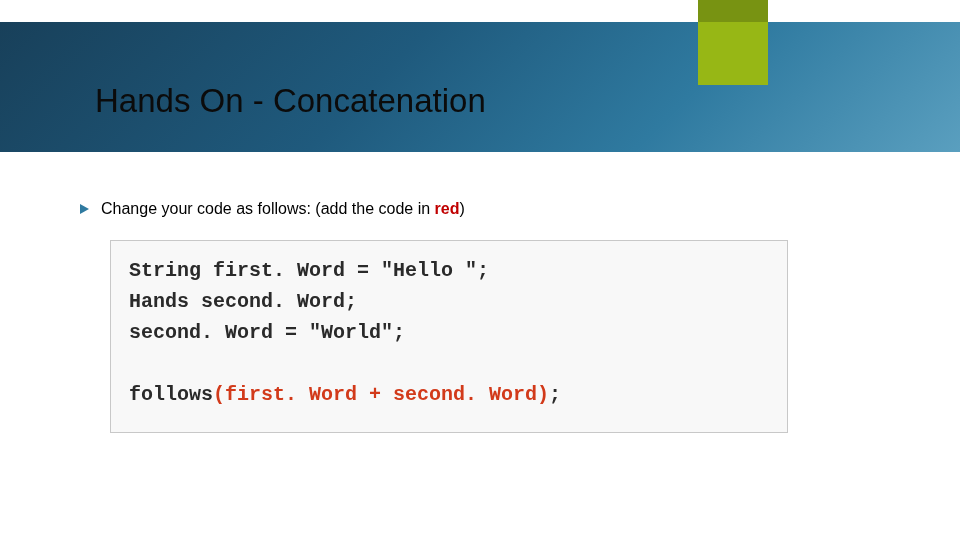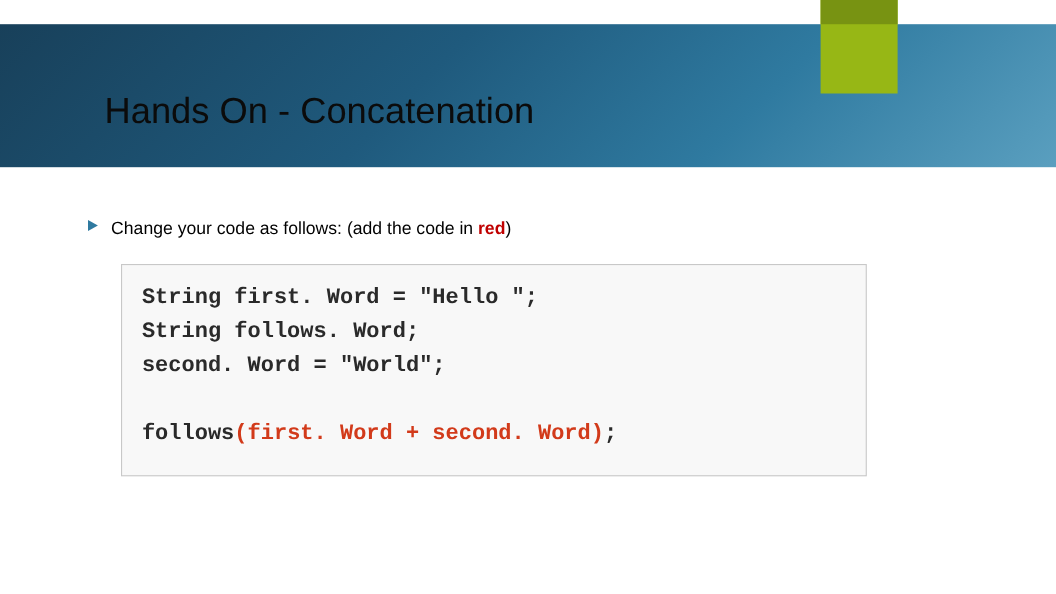--- a/index.html
+++ b/index.html
@@ -10,21 +10,20 @@
     font-family: Arial, Helvetica, sans-serif;
     background: #ffffff;
     overflow: hidden;
   }
 
   .slide {
     position: relative;
     width: 808px;
     height: 540px;
     background: #ffffff;
-    padding-left: 48px;
   }
 
   .header-band {
     position: absolute;
     top: 22px;
     left: 0;
     width: 960px;
     height: 130px;
     background: linear-gradient(135deg, #18405a 0%, #1f5a7d 40%, #2f7aa0 70%, #5a9fbf 100%);
   }
@@ -58,20 +57,21 @@
 
   .body-area {
     position: absolute;
     top: 200px;
     left: 80px;
     right: 60px;
   }
 
   .bullet-row {
     display: flex;
+    align-items: center;
     gap: 12px;
     font-size: 16px;
     color: #000;
     margin-bottom: 22px;
   }
 
   .bullet-icon {
     width: 0;
     height: 0;
     border-left: 9px solid #2f7aa0;
@@ -113,20 +113,20 @@
   <div class="body-area">
 
     <div class="bullet-row">
       <div class="bullet-icon"></div>
       <div>
         <span>Change your code as follows: (add the code in </span><span class="red-word">red</span><span>)</span>
       </div>
     </div>
 
     <div class="code-box"><span>String first. Word = "Hello ";</span>
-<span>String follows. Word;</span>
+<span>Hands second. Word;</span>
 <span>second. Word = "World";</span>
 <span></span>
 <span>follows</span><span class="code-red">(first. Word + second. Word)</span><span>;</span></div>
 
   </div>
 
 </div>
 
 </body></html>

